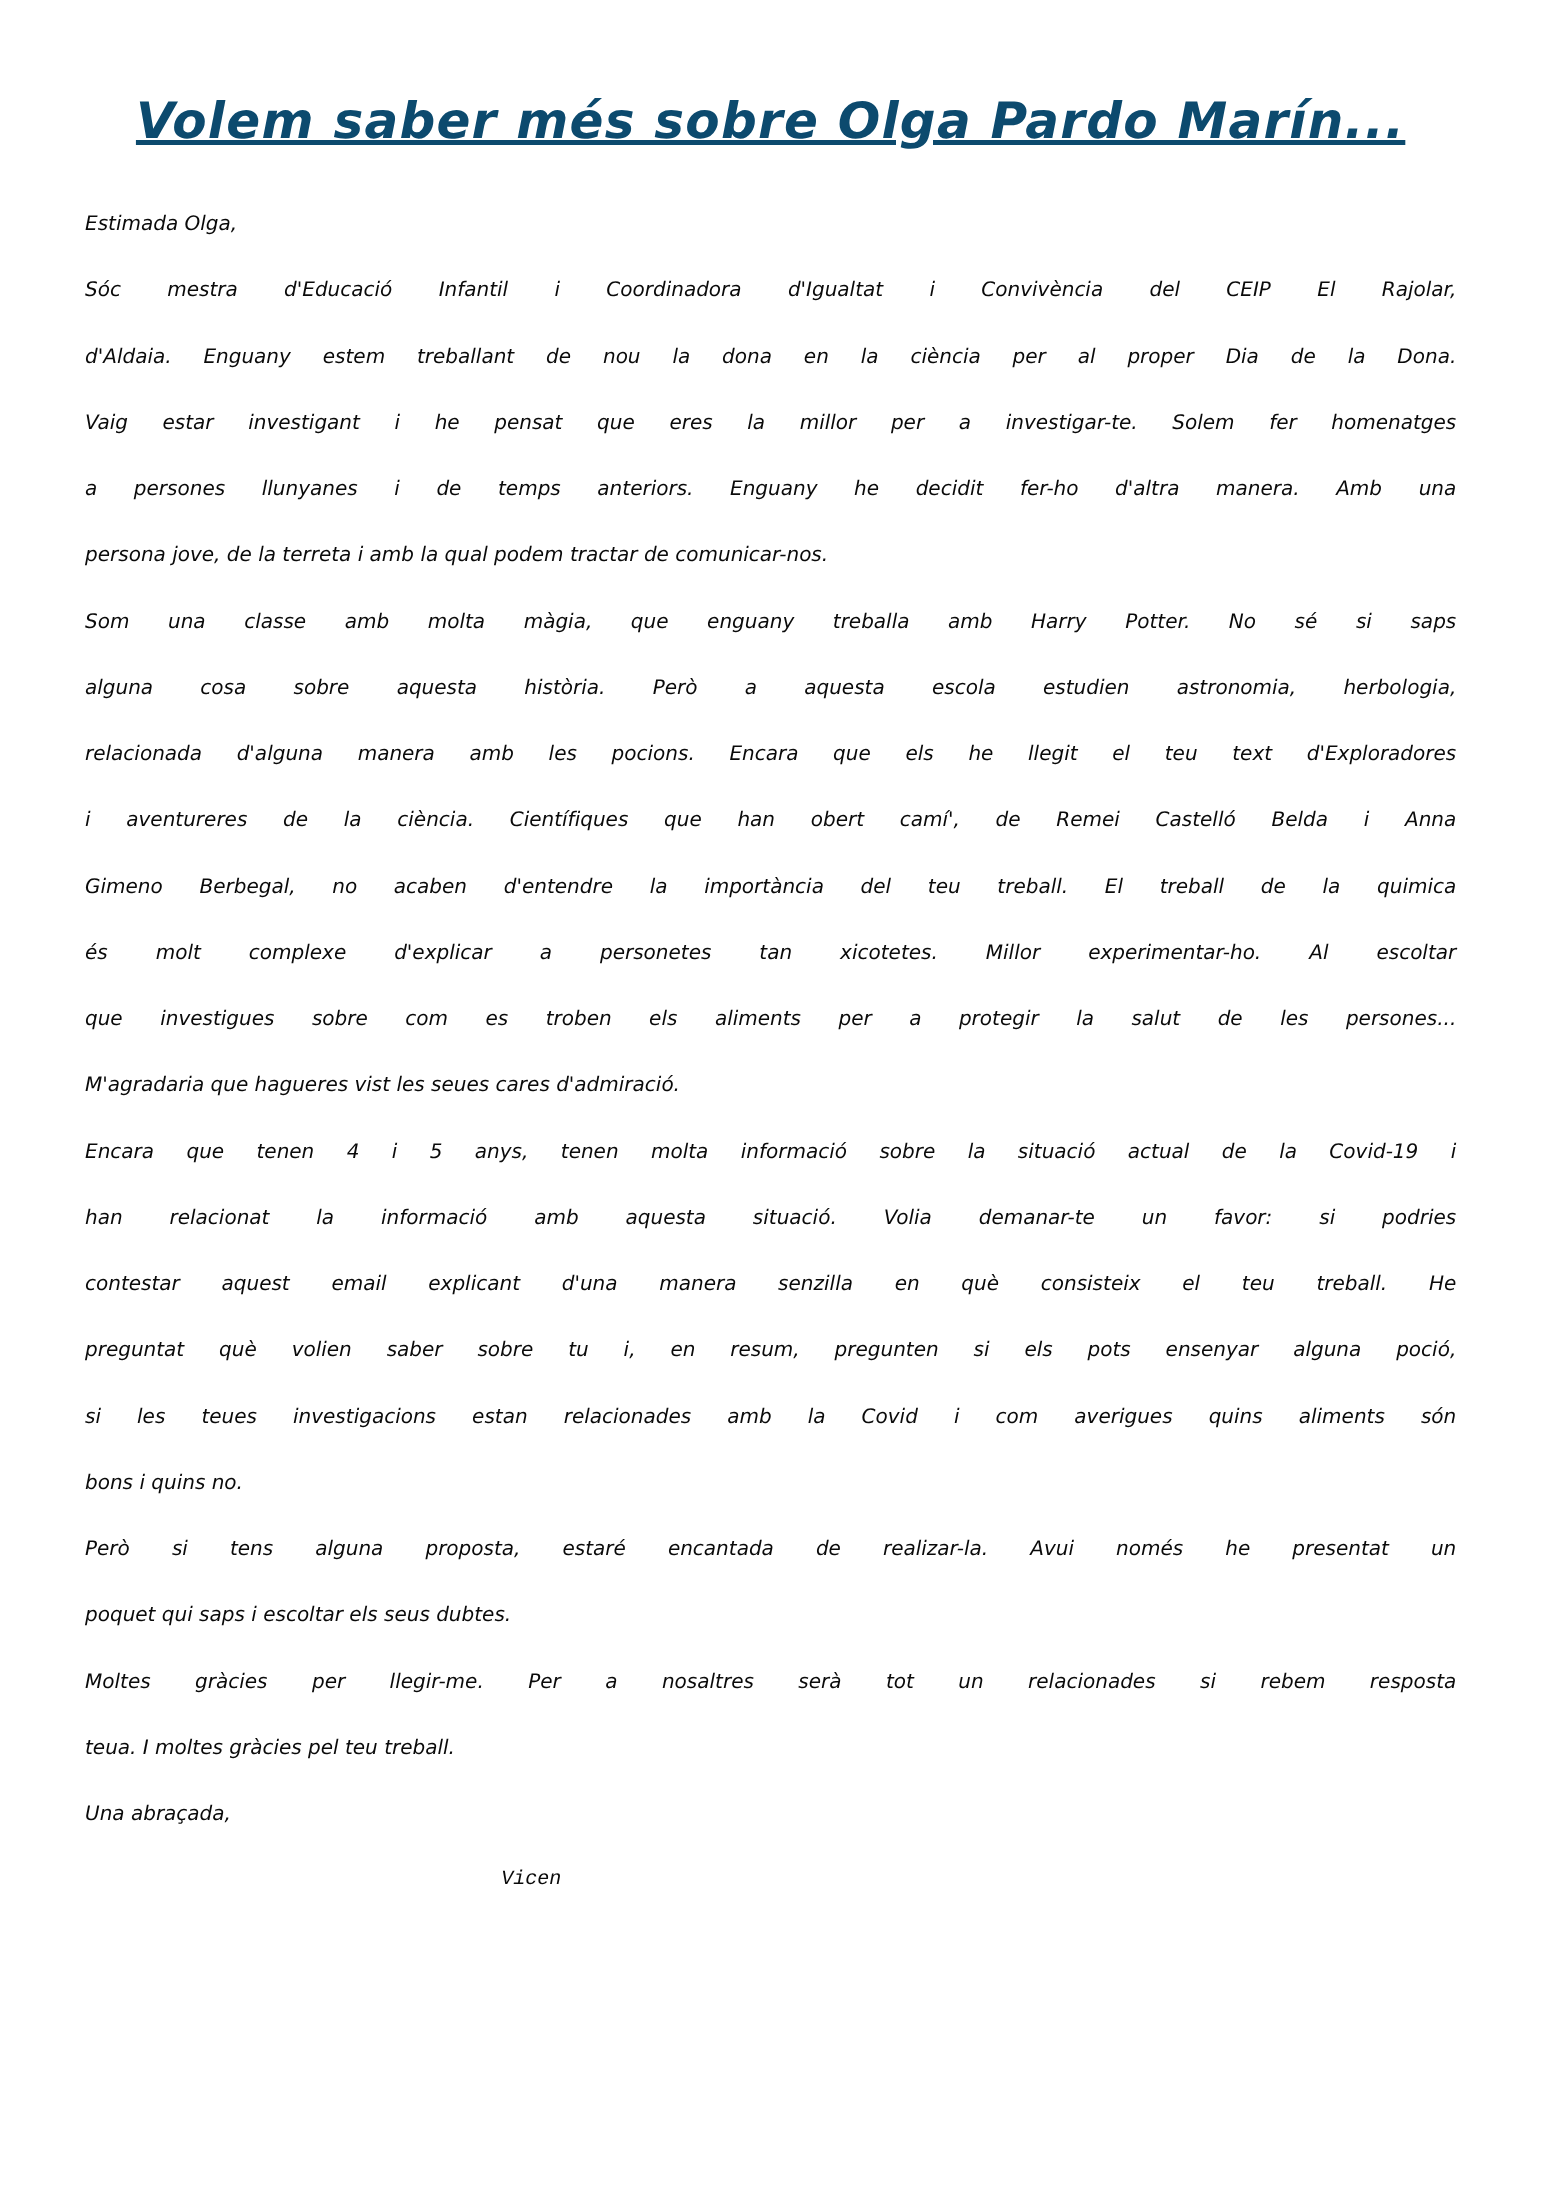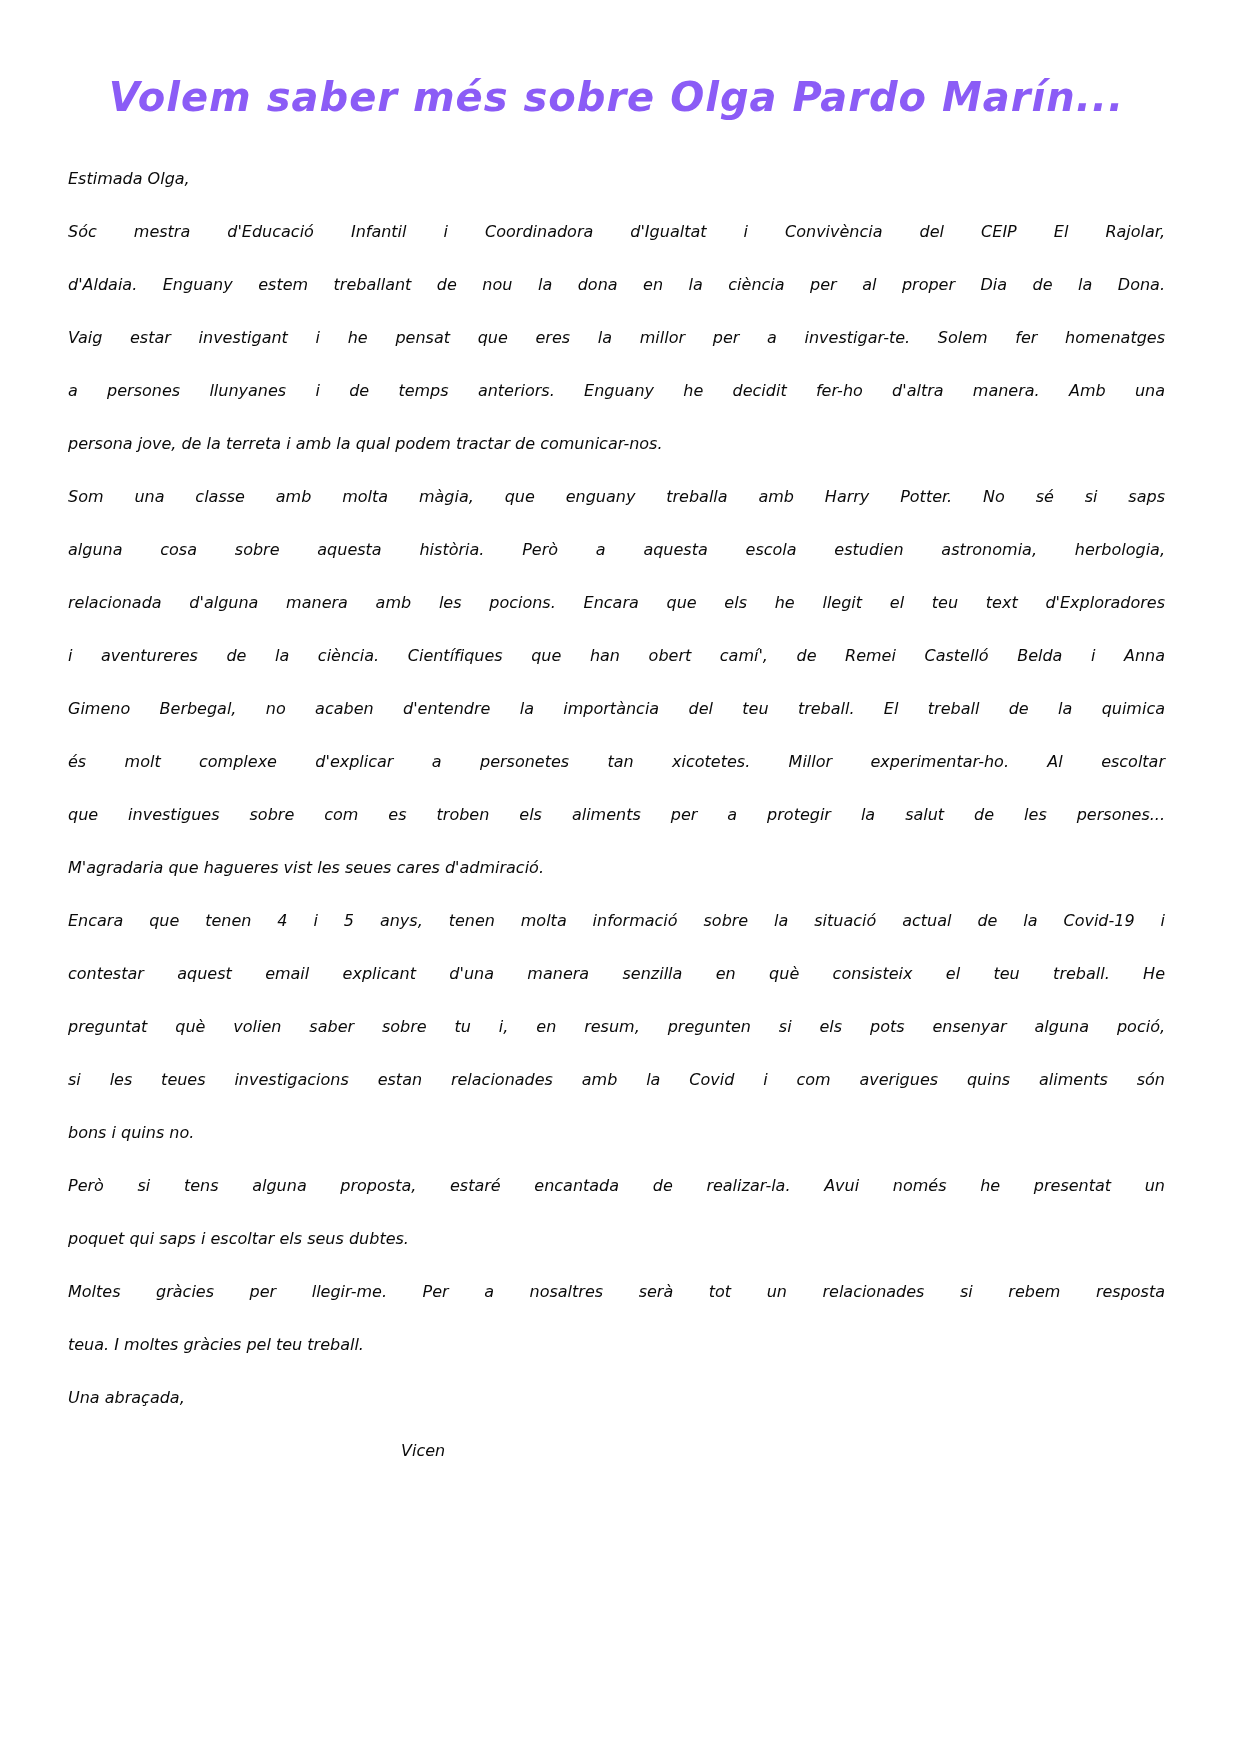--- a/index.html
+++ b/index.html
@@ -35,46 +35,48 @@
     line-height: 53px;
     text-align: justify;
     text-align-last: justify;
   }
   .line.end {
     text-align: left;
     text-align-last: left;
   }
   .signature {
     margin-left: 333px;
+    font-family: Liberation Mono, monospace;
   }
 </style>
 </head>
 <body>
 
 <div class="page" style="color: rgb(10, 10, 10);">
-  <h1 class="title" style="color: #8b5cf6;">Volem saber més sobre Olga Pardo Marín...</h1>
+  <h1 class="title" style="color: #0c4a6e; text-decoration: underline;">Volem saber més sobre Olga Pardo Marín...</h1>
 
   <div class="body-block">
     <div class="line end">Estimada Olga,</div>
 
     <div id="paragraphs">
         <div class="line">Sóc mestra d'Educació Infantil i Coordinadora d'Igualtat i Convivència del CEIP El Rajolar,</div>
         <div class="line">d'Aldaia. Enguany estem treballant de nou la dona en la ciència per al proper Dia de la Dona.</div>
         <div class="line">Vaig estar investigant i he pensat que eres la millor per a investigar-te. Solem fer homenatges</div>
         <div class="line">a persones llunyanes i de temps anteriors. Enguany he decidit fer-ho d'altra manera. Amb una</div>
         <div class="line end">persona jove, de la terreta i amb la qual podem tractar de comunicar-nos.</div>
         <div class="line">Som una classe amb molta màgia, que enguany treballa amb Harry Potter. No sé si saps</div>
         <div class="line">alguna cosa sobre aquesta història. Però a aquesta escola estudien astronomia, herbologia,</div>
         <div class="line">relacionada d'alguna manera amb les pocions. Encara que els he llegit el teu text d'Exploradores</div>
         <div class="line">i aventureres de la ciència. Científiques que han obert camí', de Remei Castelló Belda i Anna</div>
         <div class="line">Gimeno Berbegal, no acaben d'entendre la importància del teu treball. El treball de la quimica</div>
         <div class="line">és molt complexe d'explicar a personetes tan xicotetes. Millor experimentar-ho. Al escoltar</div>
         <div class="line">que investigues sobre com es troben els aliments per a protegir la salut de les persones...</div>
         <div class="line end">M'agradaria que hagueres vist les seues cares d'admiració.</div>
         <div class="line">Encara que tenen 4 i 5 anys, tenen molta informació sobre la situació actual de la Covid-19 i</div>
+        <div class="line">han relacionat la informació amb aquesta situació. Volia demanar-te un favor: si podries</div>
         <div class="line">contestar aquest email explicant d'una manera senzilla en què consisteix el teu treball. He</div>
         <div class="line">preguntat què volien saber sobre tu i, en resum, pregunten si els pots ensenyar alguna poció,</div>
         <div class="line">si les teues investigacions estan relacionades amb la Covid i com averigues quins aliments són</div>
         <div class="line end">bons i quins no.</div>
         <div class="line">Però si tens alguna proposta, estaré encantada de realizar-la. Avui només he presentat un</div>
         <div class="line end">poquet qui saps i escoltar els seus dubtes.</div>
         <div class="line">Moltes gràcies per llegir-me. Per a nosaltres serà tot un relacionades si rebem resposta</div>
         <div class="line end">teua. I moltes gràcies pel teu treball.</div>
       </div>
 

